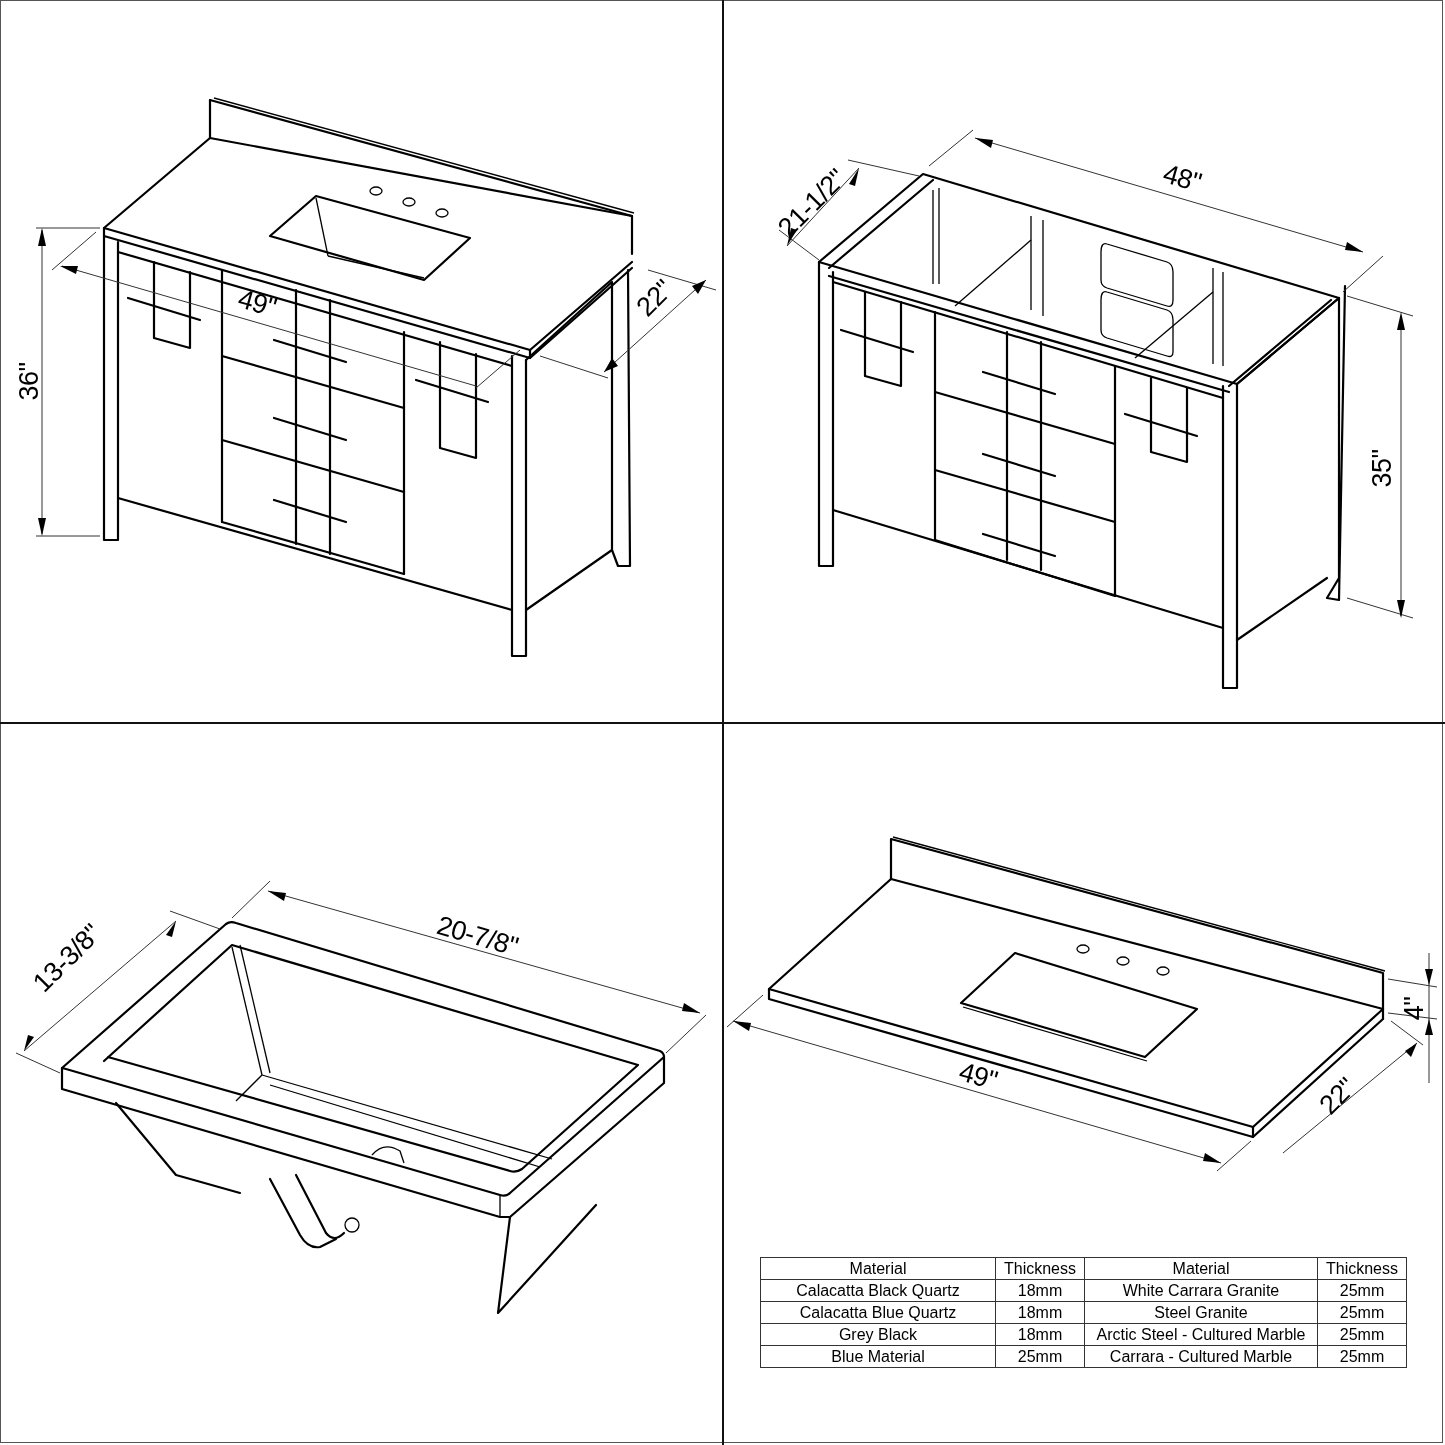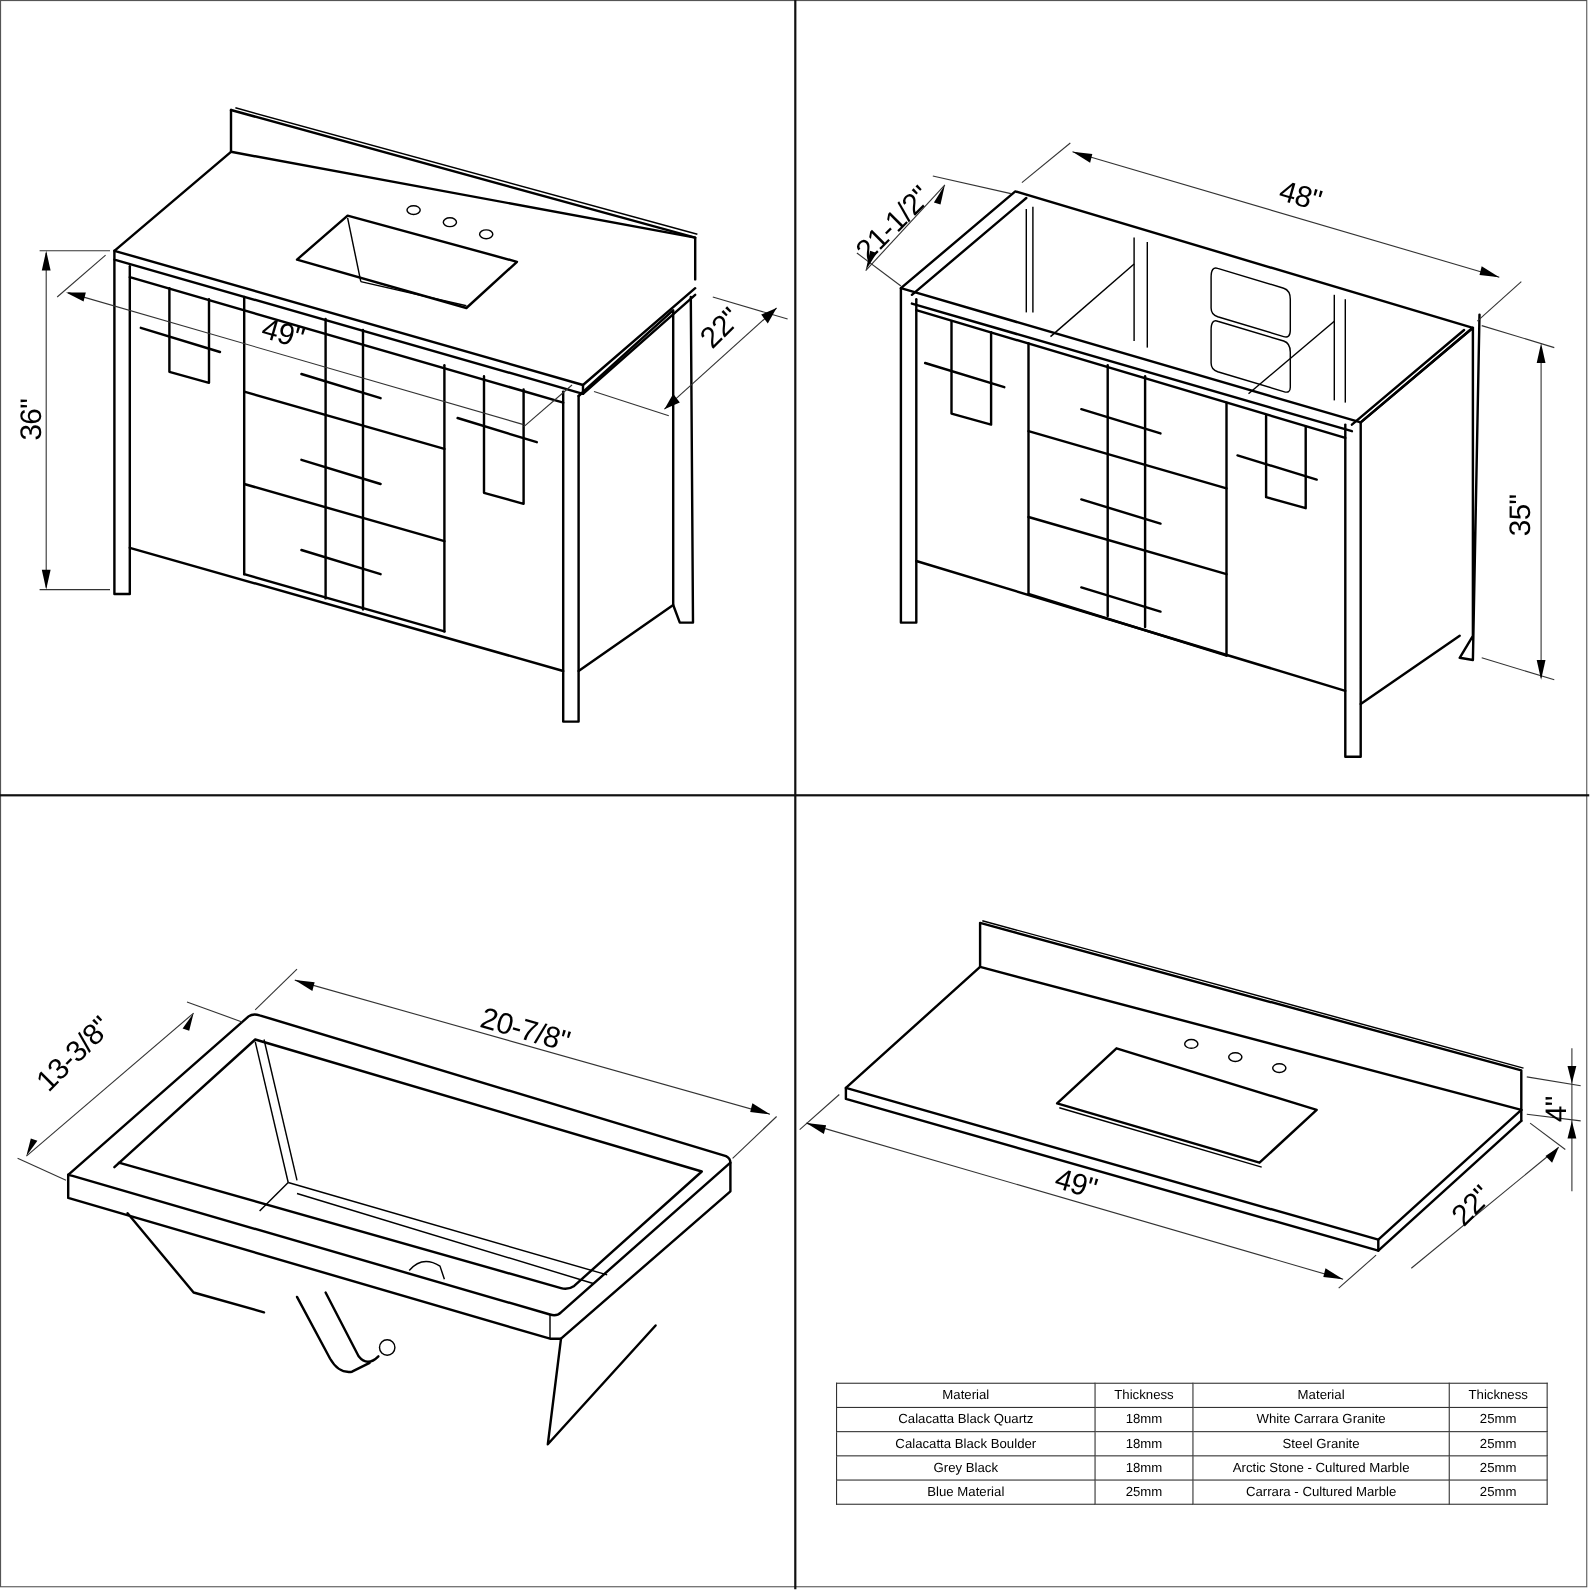--- a/index.html
+++ b/index.html
@@ -15,21 +15,21 @@
   .q3 { left: 0; top: 723px; }
   .q4 { left: 723px; top: 723px; }
   svg.drawing { position: absolute; left: 0; top: 0; width: 722px; height: 722px; }
   svg.drawing .ln { fill: none; stroke: #000; stroke-width: 2.2; stroke-linejoin: round; stroke-linecap: round; }
   svg.drawing .ln-thin { fill: none; stroke: #000; stroke-width: 1.3; }
   svg.drawing .dim { fill: none; stroke: #333; stroke-width: 1; }
   svg.drawing .arrow { fill: #000; }
   .dim-label { position: absolute; font-size: 27px; white-space: nowrap; transform-origin: center center;
                line-height: 1; letter-spacing: -0.5px; }
   table.materials { position: absolute; left: 760px; top: 1257px; border-collapse: collapse;
-                    font-size: 12px; }
+                    font-size: 16px; }
   table.materials th, table.materials td { border: 1px solid #333; text-align: center; font-weight: normal;
                     padding: 1px 4px; height: 19px; line-height: 19px; }
   .c-mat1 { width: 226px; } .c-th1 { width: 80px; } .c-mat2 { width: 224px; } .c-th2 { width: 80px; }
 </style>
 </head>
 <body>
 
 <div class="frame"></div>
 <div class="divider-v"></div>
 <div class="divider-h"></div>
@@ -240,29 +240,29 @@
     </tr>
   </thead>
   <tbody>
     <tr>
       <td>Calacatta Black Quartz</td>
       <td>18mm</td>
       <td>White Carrara Granite</td>
       <td>25mm</td>
     </tr>
     <tr>
-      <td>Calacatta Black Boulder</td>
+      <td>Calacatta Blue Quartz</td>
       <td>18mm</td>
       <td>Steel Granite</td>
       <td>25mm</td>
     </tr>
     <tr>
       <td>Grey Black</td>
       <td>18mm</td>
-      <td>Arctic Stone - Cultured Marble</td>
+      <td>Arctic Steel - Cultured Marble</td>
       <td>25mm</td>
     </tr>
     <tr>
       <td>Blue Material</td>
       <td>25mm</td>
       <td>Carrara - Cultured Marble</td>
       <td>25mm</td>
     </tr>
   </tbody>
 </table>

